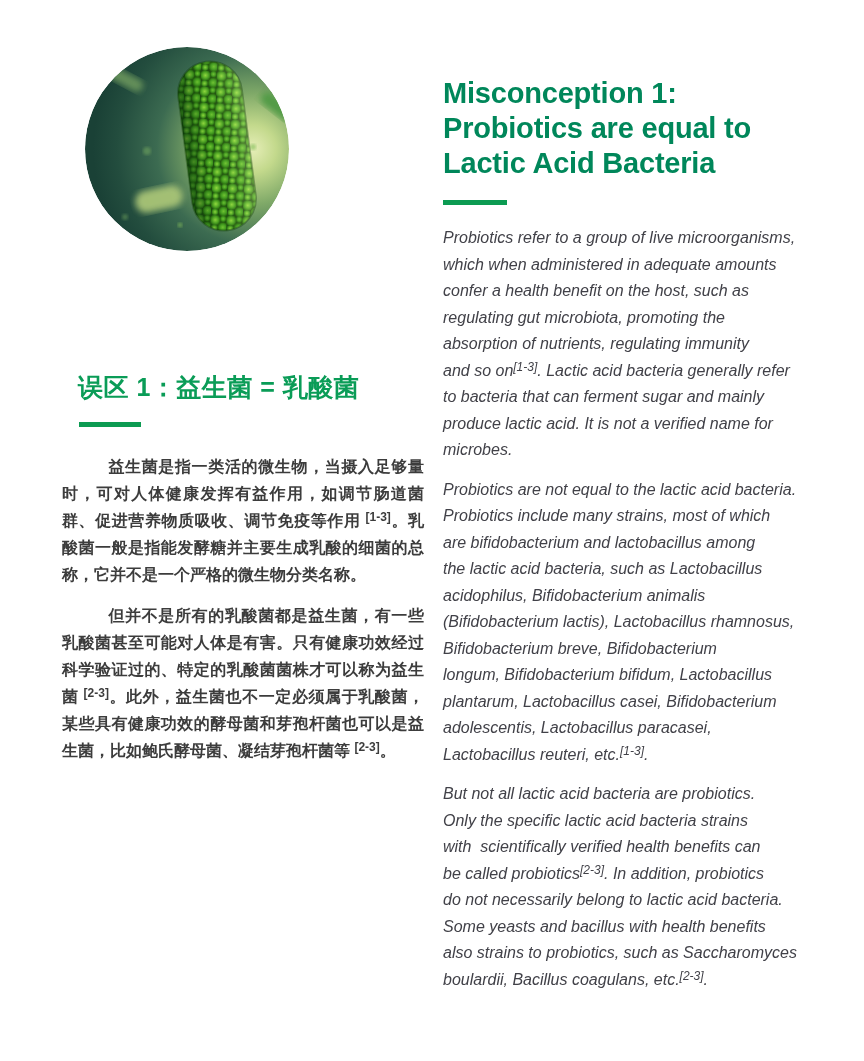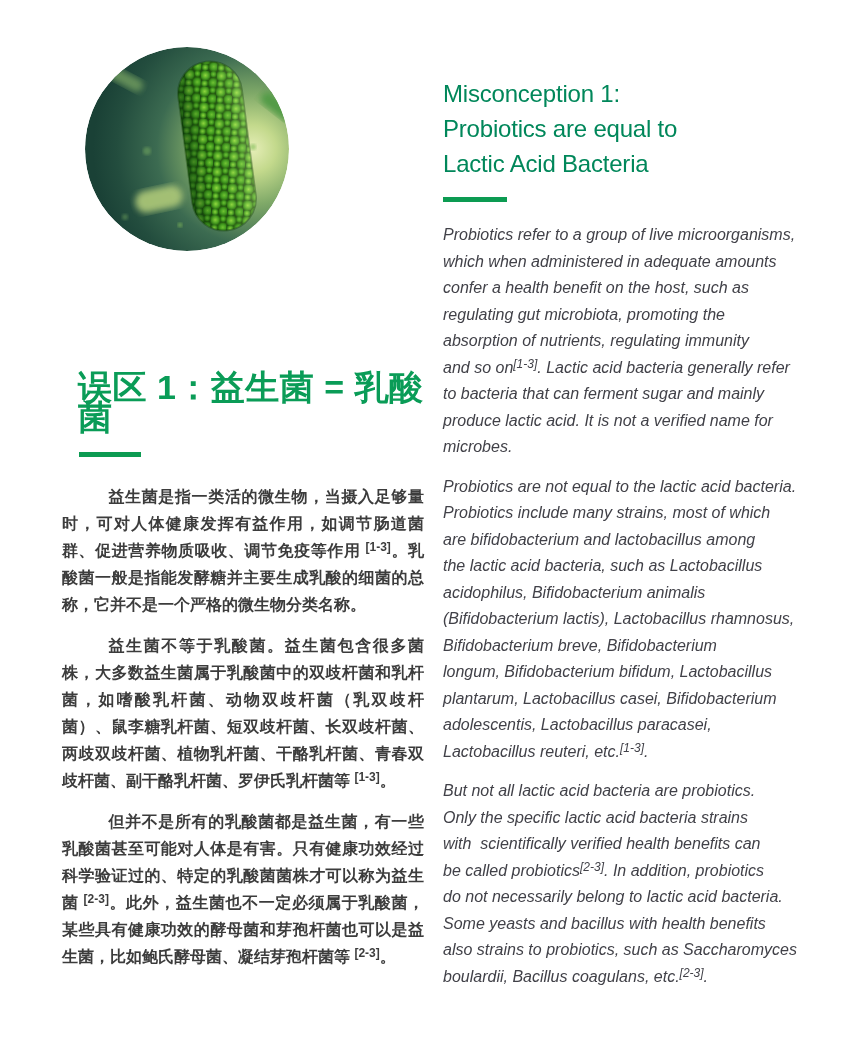--- a/index.html
+++ b/index.html
@@ -17,21 +17,21 @@
   .photo {
     width: 204px; height: 204px;
     margin: 47px 0 0 23px;
     border-radius: 50%;
     overflow: hidden;
   }
   .photo svg { display: block; }
 
   .cn-heading {
     margin: 121px 0 0 16px;
-    font-size: 34px;
+    font-size: 25px;
     line-height: 30px;
     font-weight: bold;
     letter-spacing: 0.5px;
     color: var(--accent-cn, #0a9c57);
     white-space: pre-line;
   }
   .divider {
     height: 5px;
     background: var(--divider, #0c9b52);
   }
@@ -44,23 +44,23 @@
     line-height: 27px;
     color: var(--cn-text, #3c3c3c);
     text-align: justify;
     text-indent: 2.9em;
     margin: 0 0 14px 0;
     font-weight: bold;
   }
 
   .en-heading {
     margin-top: 76px;
-    font-size: 24px;
+    font-size: 29px;
     line-height: 35px;
-    font-weight: normal;
+    font-weight: bold;
     letter-spacing: -0.2px;
     color: var(--accent-en, #00875a);
     white-space: pre-line;
   }
   .en-paragraphs { margin-top: 20px; }
   .en-para {
     font-size: 16px;
     line-height: 26.5px;
     color: var(--en-text, #414148);
     white-space: pre-wrap;
@@ -143,21 +143,20 @@
           </g>
         </g>
       </svg>
     </div>
 
     <h2 class="cn-heading">误区 1：益生菌 = 乳酸菌</h2>
     <div class="divider cn-divider"></div>
 
     <div class="cn-paragraphs">
         <p class="cn-para"><span>益生菌是指一类活的微生物，当摄入足够量时，可对人体健康发挥有益作用，如调节肠道菌群、促进营养物质吸收、调节免疫等作用 </span><sup>[1-3]</sup><span>。乳酸菌一般是指能发酵糖并主要生成乳酸的细菌的总称，它并不是一个严格的微生物分类名称。</span></p>
-        <p class="cn-para"><span>益生菌不等于乳酸菌。益生菌包含很多菌株，大多数益生菌属于乳酸菌中的双歧杆菌和乳杆菌，如嗜酸乳杆菌、动物双歧杆菌（乳双歧杆菌）、鼠李糖乳杆菌、短双歧杆菌、长双歧杆菌、两歧双歧杆菌、植物乳杆菌、干酪乳杆菌、青春双歧杆菌、副干酪乳杆菌、罗伊氏乳杆菌等 </span><sup>[1-3]</sup><span>。</span></p>
         <p class="cn-para"><span>但并不是所有的乳酸菌都是益生菌，有一些乳酸菌甚至可能对人体是有害。只有健康功效经过科学验证过的、特定的乳酸菌菌株才可以称为益生菌 </span><sup>[2-3]</sup><span>。此外，益生菌也不一定必须属于乳酸菌，某些具有健康功效的酵母菌和芽孢杆菌也可以是益生菌，比如鲍氏酵母菌、凝结芽孢杆菌等 </span><sup>[2-3]</sup><span>。</span></p>
       </div>
   </div>
 
   <div class="col-right">
     <h1 class="en-heading">Misconception 1:
 Probiotics are equal to
 Lactic Acid Bacteria</h1>
     <div class="divider en-divider"></div>
 

